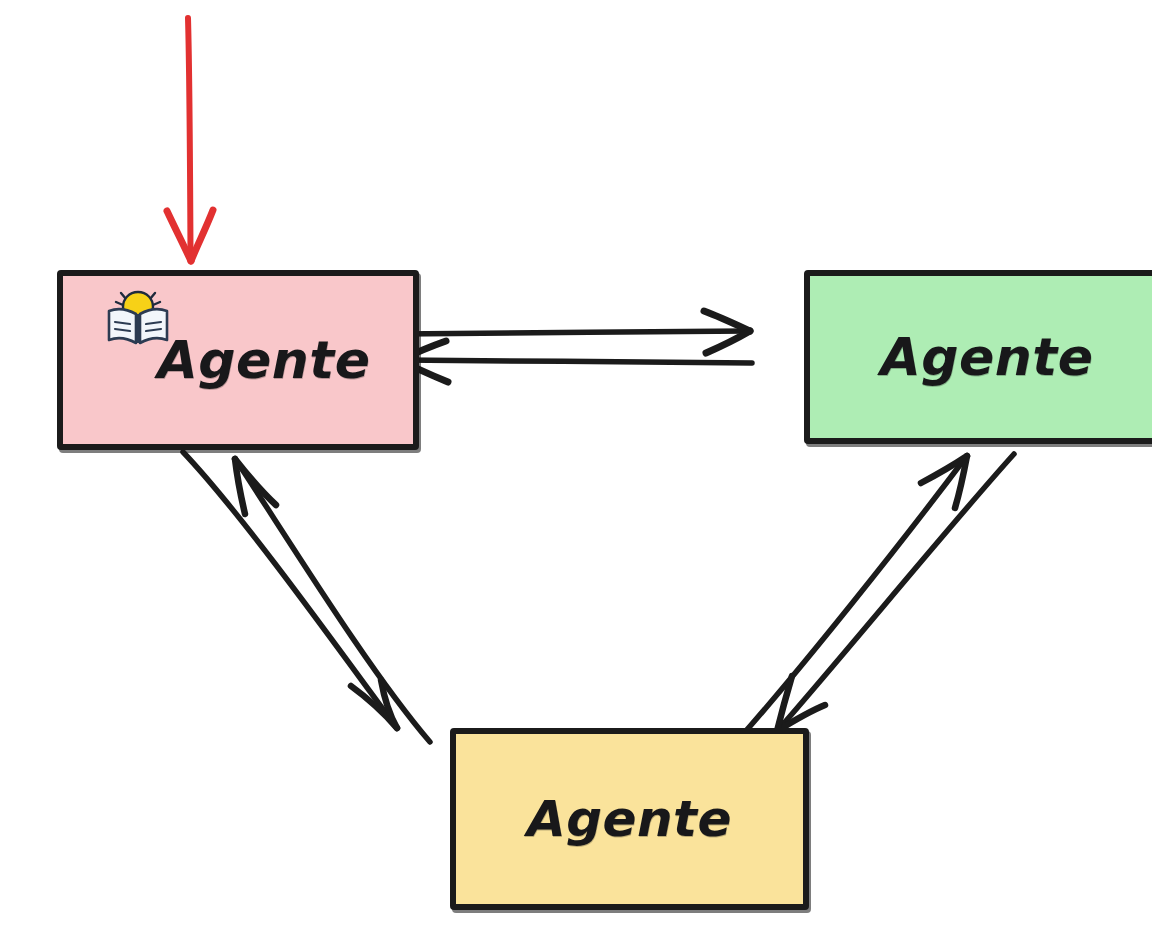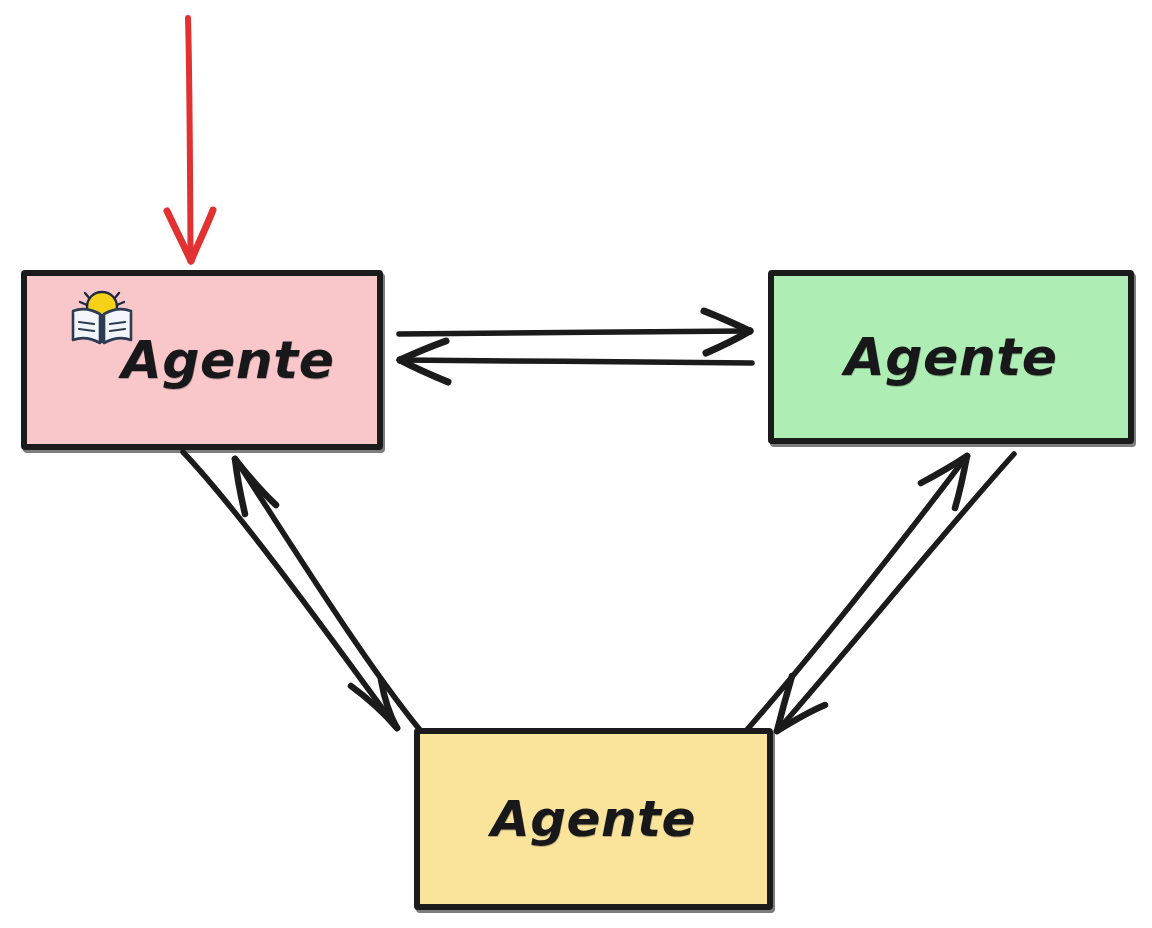--- a/index.html
+++ b/index.html
@@ -27,20 +27,21 @@
   }
   .node-box {
     position: absolute;
     box-sizing: border-box;
     border: 6px solid #1b1b1b;
     border-radius: 4px;
     display: flex;
     align-items: center;
     justify-content: center;
     box-shadow: 2px 3px 0 rgba(20,20,20,0.55);
+    margin-left: 36px;
   }
   .node-label {
     font-family: "DejaVu Sans", sans-serif;
     font-weight: 700;
     font-style: italic;
     color: #18181a;
     letter-spacing: 0.5px;
     white-space: nowrap;
     text-shadow: 0.5px 0.5px 0 rgba(0,0,0,0.25);
   }

